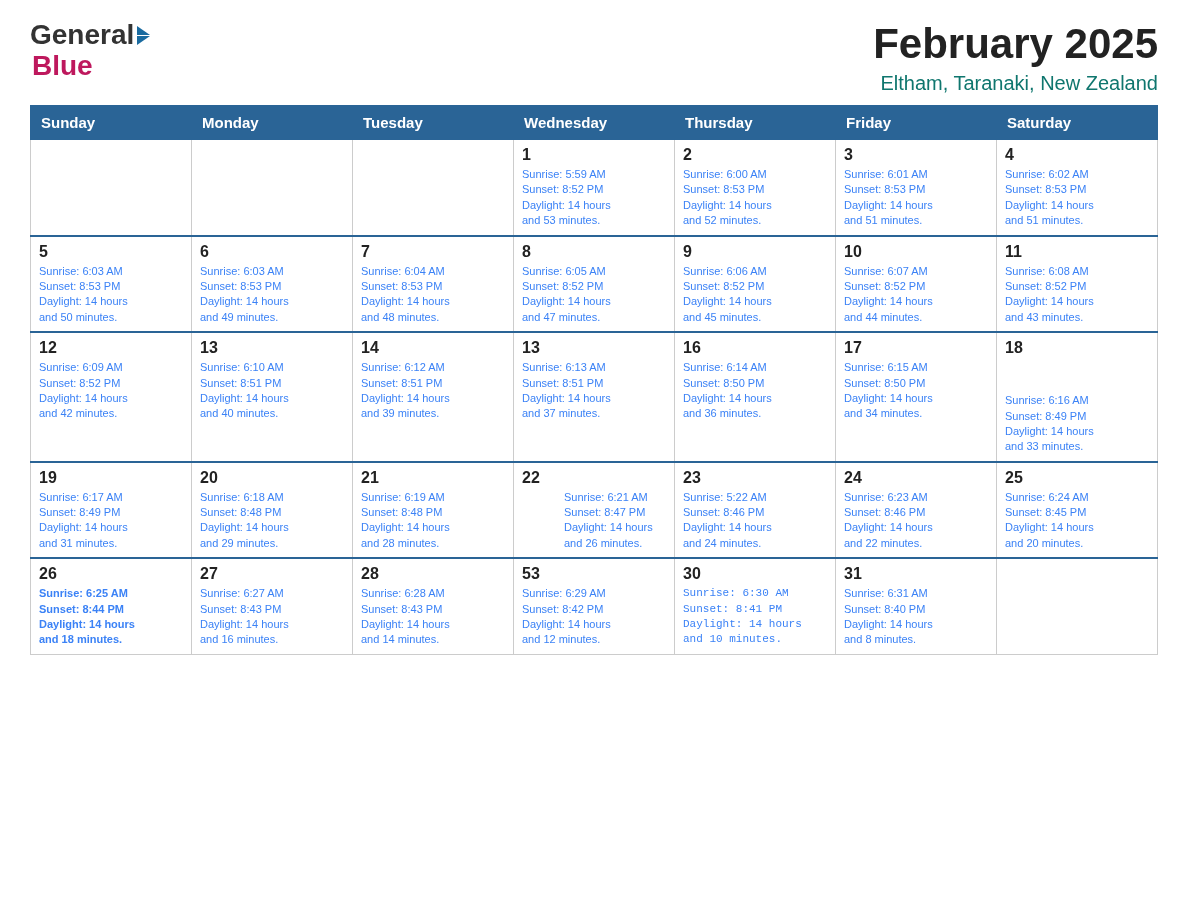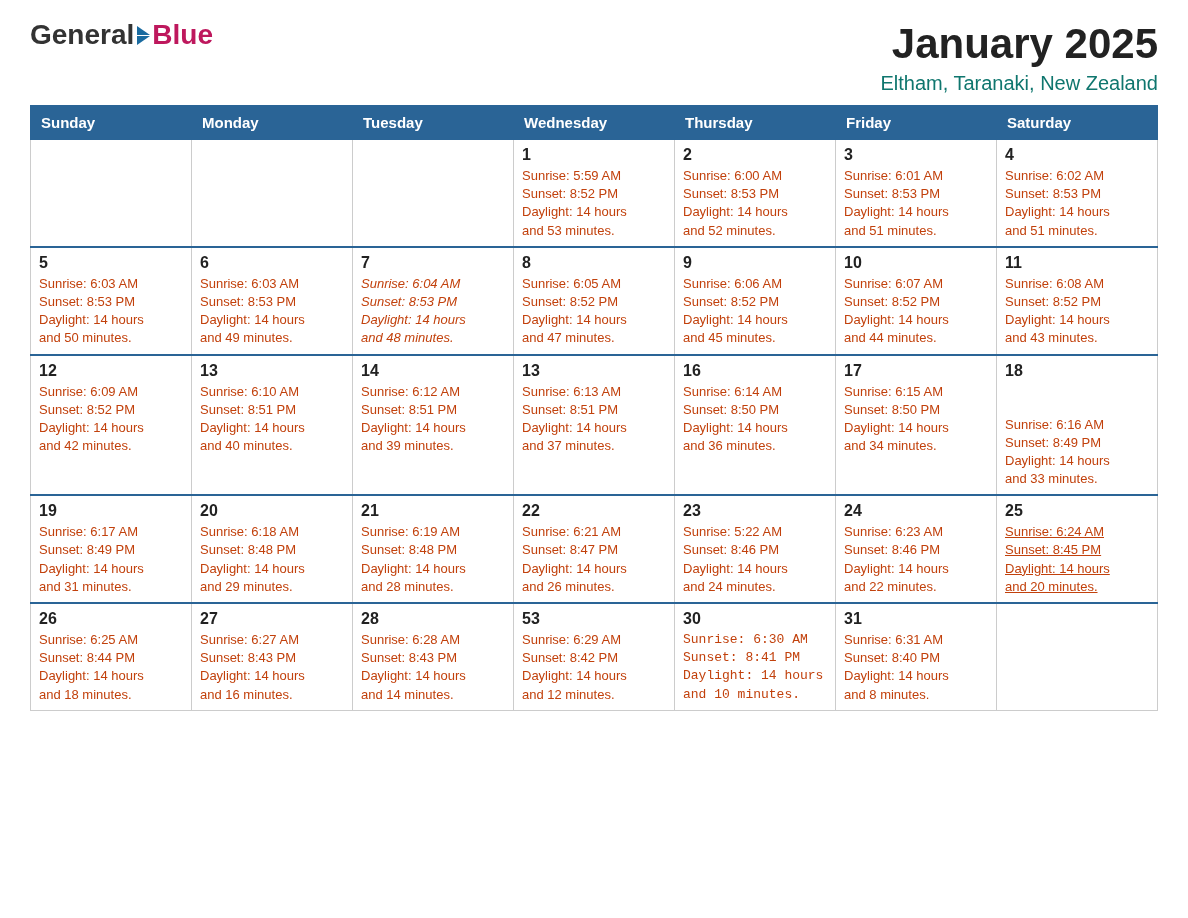--- a/index.html
+++ b/index.html
@@ -68,49 +68,49 @@
       color: #333;
     }
     .calendar tbody tr td .day-number {
       font-size: 16px;
       font-weight: bold;
       color: #222;
       display: block;
       margin-bottom: 3px;
     }
     .calendar tbody tr td .day-info {
-      font-size: 13px;
-      color: #c2410c;
+      font-size: 11px;
+      color: #3b82f6;
       line-height: 1.4;
     }
     .calendar tbody tr:not(:last-child) td {
       border-bottom: 2px solid #2a6496;
     }
     .empty-cell {
       background: #fff;
     }
   </style>
 </head>
 <body>
 
 <div class="header">
   <div class="logo">
-    <div style="display:flex; flex-direction:row; line-height:1.1;">
+    <div style="display:flex; flex-direction:column; line-height:1.1;">
       <div style="display:flex; align-items:center;">
         <span class="logo-text-general">General</span>
         <div style="display:flex; flex-direction:column; margin-left:3px;">
           <div style="width:0; height:0; border-left:13px solid #1a6ba0; border-top:9px solid transparent; border-bottom:0px solid transparent; margin-bottom:1px;"></div>
           <div style="width:0; height:0; border-left:13px solid #1a6ba0; border-top:0px solid transparent; border-bottom:9px solid transparent;"></div>
         </div>
       </div>
       <span class="logo-text-blue" style="margin-left:2px;">Blue</span>
     </div>
   </div>
   <div class="title-section">
-    <div class="calendar-title">January 2025</div>
+    <div class="calendar-title">February 2025</div>
     <div class="calendar-subtitle">Eltham, Taranaki, New Zealand</div>
   </div>
 </div>
 
 <table class="calendar">
   <thead>
     <tr>
     <th>Sunday</th>
         <th>Monday</th>
         <th>Tuesday</th>
@@ -164,21 +164,21 @@
         </td>
         <td>
           <span class="day-number">6</span>
           <div class="day-info" style="white-space: pre-line;">Sunrise: 6:03 AM
 Sunset: 8:53 PM
 Daylight: 14 hours
 and 49 minutes.</div>
         </td>
         <td>
           <span class="day-number">7</span>
-          <div class="day-info" style="white-space: pre-line; font-style: italic;">Sunrise: 6:04 AM
+          <div class="day-info" style="white-space: pre-line;">Sunrise: 6:04 AM
 Sunset: 8:53 PM
 Daylight: 14 hours
 and 48 minutes.</div>
         </td>
         <td>
           <span class="day-number">8</span>
           <div class="day-info" style="white-space: pre-line;">Sunrise: 6:05 AM
 Sunset: 8:52 PM
 Daylight: 14 hours
 and 47 minutes.</div>
@@ -273,51 +273,51 @@
         </td>
         <td>
           <span class="day-number">21</span>
           <div class="day-info" style="white-space: pre-line;">Sunrise: 6:19 AM
 Sunset: 8:48 PM
 Daylight: 14 hours
 and 28 minutes.</div>
         </td>
         <td>
           <span class="day-number">22</span>
-          <div class="day-info" style="white-space: pre-line;">Sunrise: 6:21 AM
+          <div class="day-info" style="white-space: pre-line; margin-left: 42px;">Sunrise: 6:21 AM
 Sunset: 8:47 PM
 Daylight: 14 hours
 and 26 minutes.</div>
         </td>
         <td>
           <span class="day-number">23</span>
           <div class="day-info" style="white-space: pre-line;">Sunrise: 5:22 AM
 Sunset: 8:46 PM
 Daylight: 14 hours
 and 24 minutes.</div>
         </td>
         <td>
           <span class="day-number">24</span>
           <div class="day-info" style="white-space: pre-line;">Sunrise: 6:23 AM
 Sunset: 8:46 PM
 Daylight: 14 hours
 and 22 minutes.</div>
         </td>
         <td>
           <span class="day-number">25</span>
-          <div class="day-info" style="white-space: pre-line; text-decoration: underline;">Sunrise: 6:24 AM
+          <div class="day-info" style="white-space: pre-line;">Sunrise: 6:24 AM
 Sunset: 8:45 PM
 Daylight: 14 hours
 and 20 minutes.</div>
         </td>
       </tr>
       <tr>
         <td>
           <span class="day-number">26</span>
-          <div class="day-info" style="white-space: pre-line;">Sunrise: 6:25 AM
+          <div class="day-info" style="white-space: pre-line; font-weight: bold;">Sunrise: 6:25 AM
 Sunset: 8:44 PM
 Daylight: 14 hours
 and 18 minutes.</div>
         </td>
         <td>
           <span class="day-number">27</span>
           <div class="day-info" style="white-space: pre-line;">Sunrise: 6:27 AM
 Sunset: 8:43 PM
 Daylight: 14 hours
 and 16 minutes.</div>

